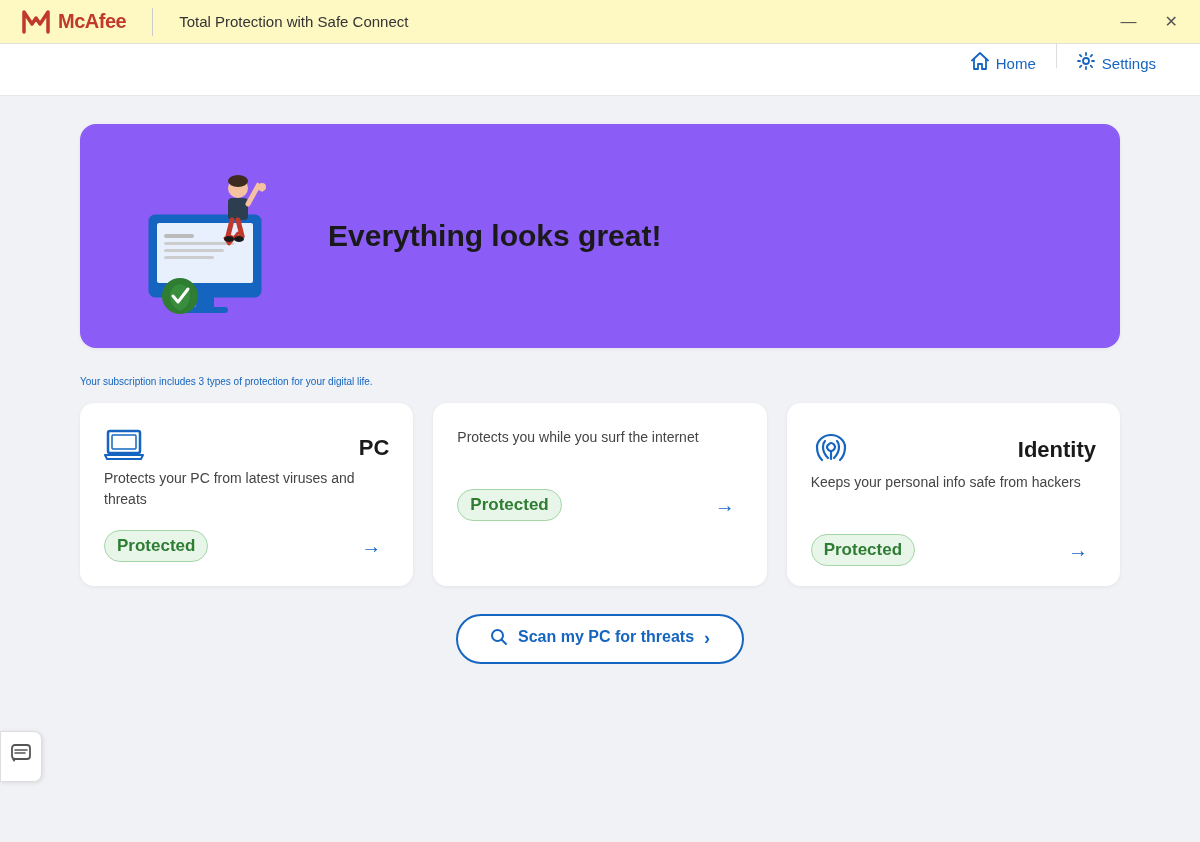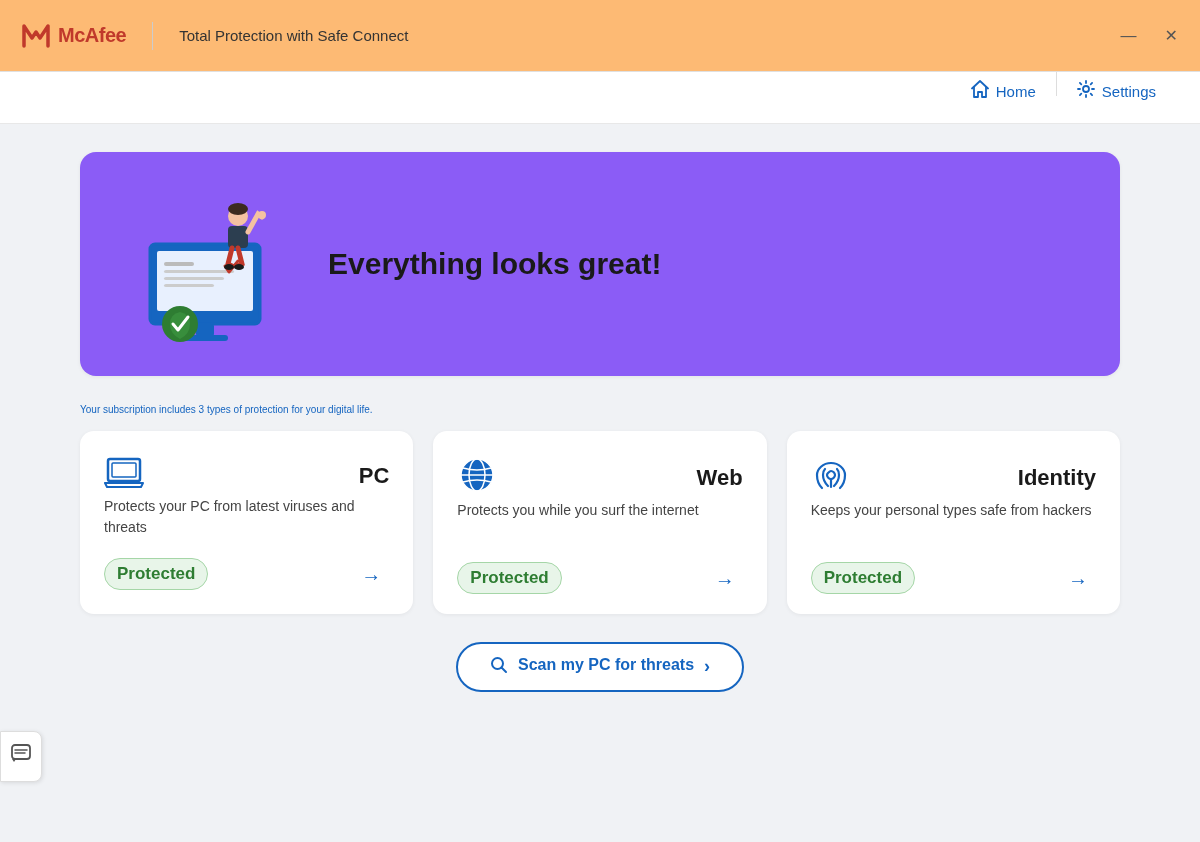--- a/index.html
+++ b/index.html
@@ -7,22 +7,22 @@
       font-family: -apple-system, BlinkMacSystemFont, 'Segoe UI', Arial, sans-serif;
       background: #f0f2f5;
       width: 1200px;
       height: 842px;
       overflow: hidden;
       position: relative;
     }
 
     
     .title-bar {
-      background: #fdba74;
-      height: 72px;
+      background: #fef9c3;
+      height: 44px;
       display: flex;
       align-items: center;
       padding: 0 20px;
       border-bottom: 1px solid #e0e0e0;
       position: relative;
     }
     .title-bar-logo {
       display: flex;
       align-items: center;
       gap: 12px;
@@ -347,35 +347,20 @@
         <span class="card-title">PC</span>
       </div>
       <p class="card-description">Protects your PC from latest viruses and threats</p>
       <div class="card-footer">
         <span class="protected-badge">Protected</span>
         <button class="arrow-btn">→</button>
       </div>
     </div>
 
     <div class="protection-card">
-      <div class="card-header">
-        <div class="card-icon">
-          
-          <svg width="40" height="40" viewBox="0 0 40 40">
-            <circle cx="20" cy="20" r="16" fill="#1565c0"></circle>
-
-            <ellipse cx="20" cy="20" rx="8" ry="16" fill="none" stroke="white" stroke-width="1.5"></ellipse>
-            <line x1="4" y1="20" x2="36" y2="20" stroke="white" stroke-width="1.5"></line>
-            <path d="M6 13 Q20 17 34 13" fill="none" stroke="white" stroke-width="1.5"></path>
-            <path d="M6 27 Q20 23 34 27" fill="none" stroke="white" stroke-width="1.5"></path>
-            <circle cx="20" cy="20" r="16" fill="none" stroke="white" stroke-width="1.5"></circle>
-          </svg>
-        </div>
-        <span class="card-title">Web</span>
-      </div>
       <p class="card-description">Protects you while you surf the internet</p>
       <div class="card-footer">
         <span class="protected-badge">Protected</span>
         <button class="arrow-btn">→</button>
       </div>
     </div>
 
     <div class="protection-card">
       <div class="card-header">
         <div class="card-icon">
@@ -384,21 +369,21 @@
             <path d="M20 8 C12 8 6 14 6 20 C6 26 8 30 11 33" fill="none" stroke="#1565c0" stroke-width="2.2" stroke-linecap="round"></path>
             <path d="M20 8 C28 8 34 14 34 20 C34 26 32 30 29 33" fill="none" stroke="#1565c0" stroke-width="2.2" stroke-linecap="round"></path>
             <path d="M14 14 C14 14 12 16 12 20 C12 24 14 28 17 31" fill="none" stroke="#1565c0" stroke-width="2.2" stroke-linecap="round"></path>
             <path d="M26 14 C26 14 28 16 28 20 C28 24 26 28 23 31" fill="none" stroke="#1565c0" stroke-width="2.2" stroke-linecap="round"></path>
             <path d="M17 18 C17 18 16 19 16 20 C16 22 18 24 20 24 C22 24 24 22 24 20 C24 18 22 16 20 16 C19 16 18 17 17 18" fill="none" stroke="#1565c0" stroke-width="2.2" stroke-linecap="round"></path>
             <path d="M20 24 C20 24 20 28 20 32" fill="none" stroke="#1565c0" stroke-width="2.2" stroke-linecap="round"></path>
           </svg>
         </div>
         <span class="card-title">Identity</span>
       </div>
-      <p class="card-description">Keeps your personal types safe from hackers</p>
+      <p class="card-description">Keeps your personal info safe from hackers</p>
       <div class="card-footer">
         <span class="protected-badge">Protected</span>
         <button class="arrow-btn">→</button>
       </div>
     </div>
 
   </div>
 
   <div class="scan-section">
     <button class="scan-btn">

